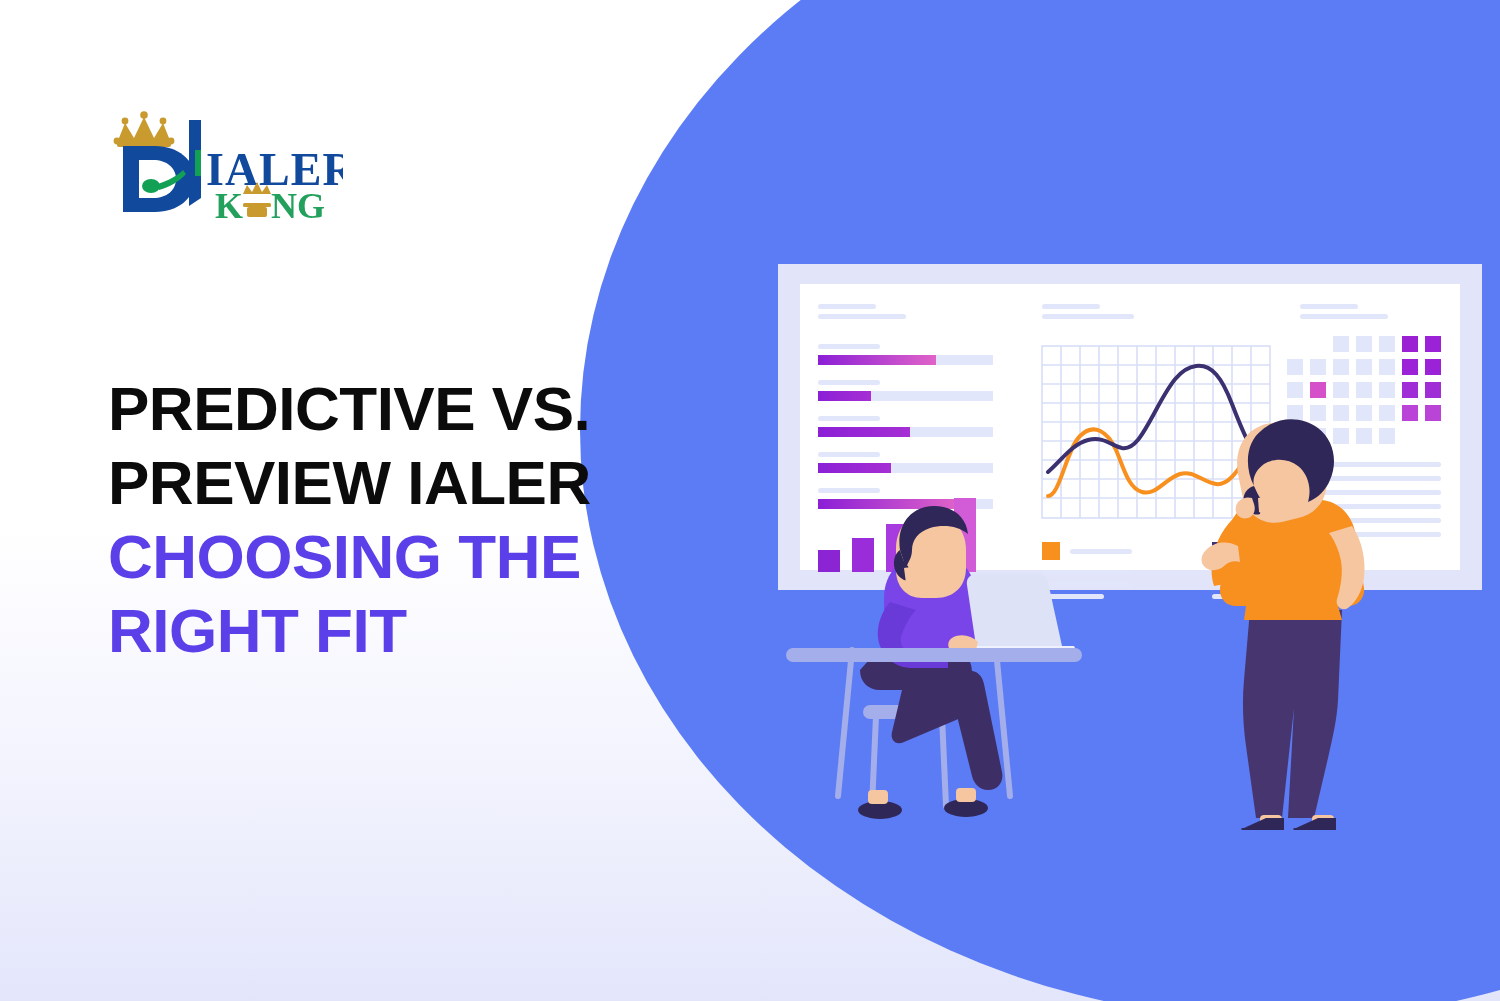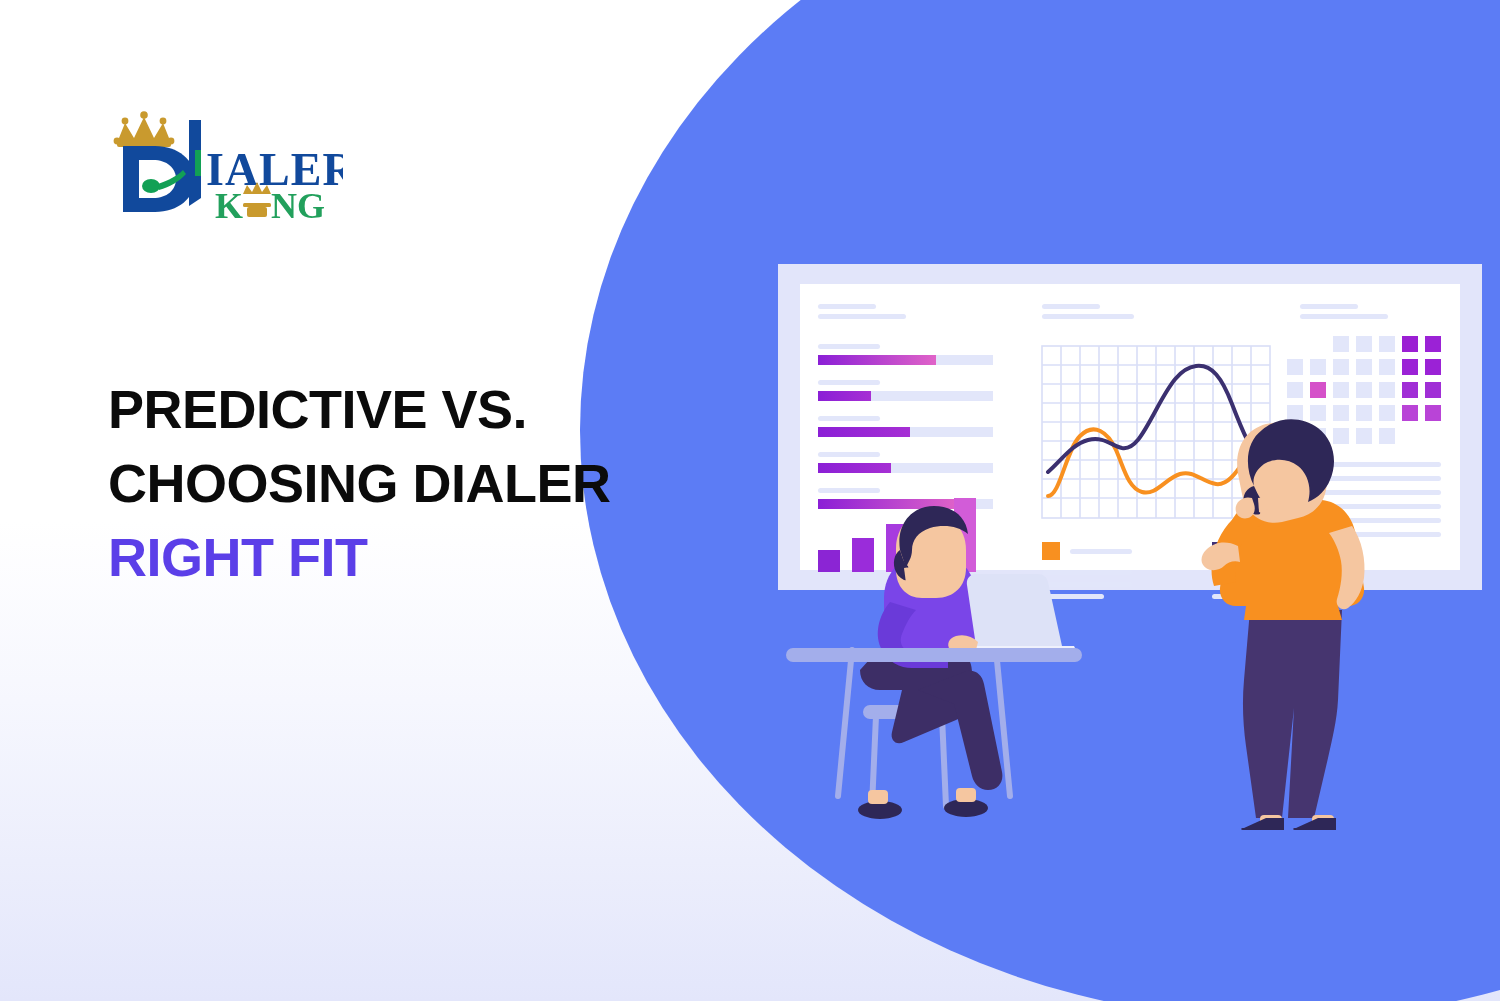--- a/index.html
+++ b/index.html
@@ -22,21 +22,21 @@
     width:240px; height:115px;text-align:center;
   }
 
   
   #headline {
     position:absolute; left:108px; top:372px;
     width:640px;
   }
   .hl-line {
     font-weight:bold;
-    font-size:54px;
+    font-size:62px;
     line-height:74px;
     letter-spacing:-0.5px;
     white-space:nowrap;
     font-family:"Liberation Sans", sans-serif;
   }
   .hl-dark  { color:#0b0b0b; }
   .hl-accent{ color:#5B3FE8; }
 
   
   #illustration {
@@ -93,21 +93,22 @@
       <path d="M140 84 l4 -9 l5 7 l5 -10 l5 10 l5 -7 l4 9 z"></path>
       <rect x="140" y="93" width="28" height="4" rx="1.5"></rect>
       <rect x="144" y="97" width="20" height="10" rx="2"></rect>
     </g>
     <text x="168" y="108" font-family="Liberation Serif, serif" font-size="36" font-weight="bold" fill="#22A05C">NG</text>
   </svg>
 </div>
 
 <div id="headline">
   <div class="hl-line hl-dark">PREDICTIVE VS.</div>
-  <div class="hl-line hl-dark">CHOOSING DIALER</div>
+  <div class="hl-line hl-dark">PREVIEW IALER</div>
+  <div class="hl-line hl-accent">CHOOSING THE</div>
   <div class="hl-line hl-accent">RIGHT FIT</div>
 </div>
 
 <div id="illustration">
 <svg viewBox="0 0 740 580" width="740" height="580">
 
   <rect x="18" y="14" width="704" height="326" fill="#E2E5FA"></rect>
   <rect x="40" y="34" width="660" height="286" fill="#FFFFFF"></rect>
 
   <g>

